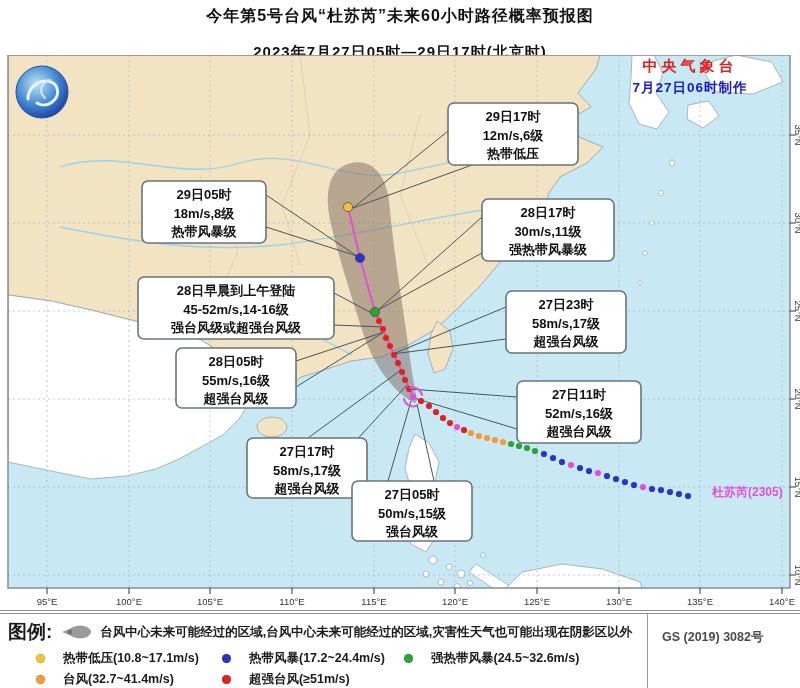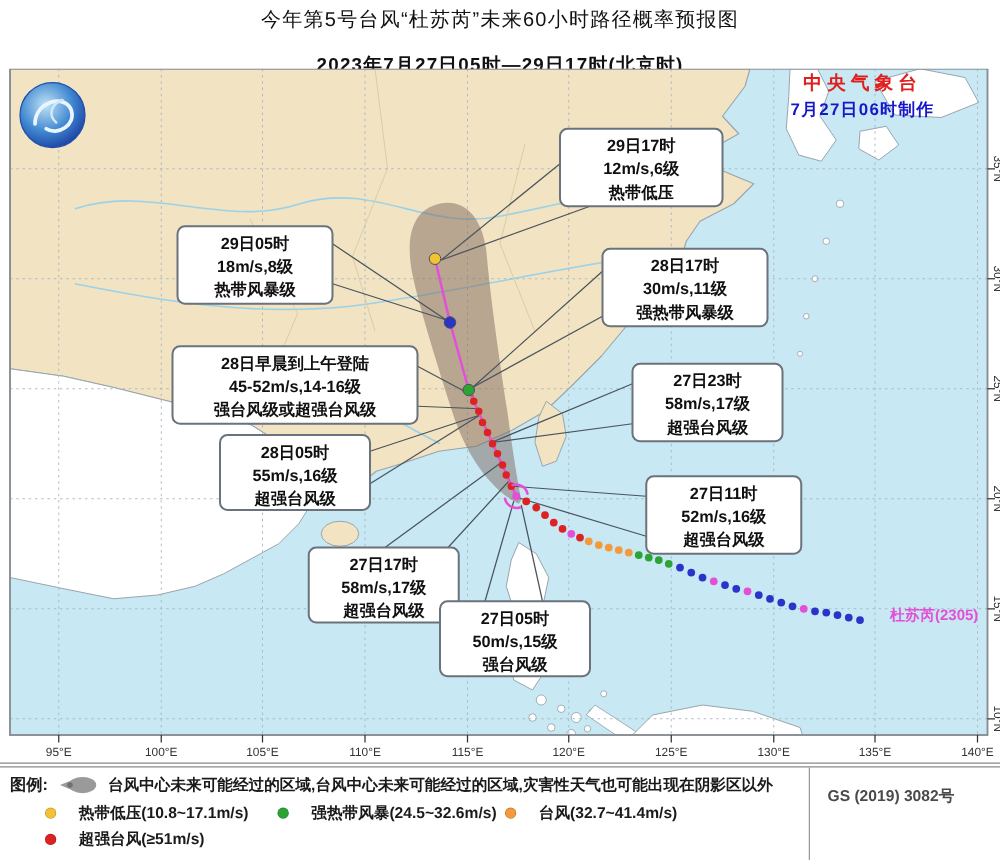--- a/index.html
+++ b/index.html
@@ -1,31 +1,31 @@
 <!DOCTYPE html>
 <html><head>
 <meta charset="utf-8">
 <style>
   html,body{margin:0;padding:0;background:#fff;}
   .stage{position:relative;width:800px;height:688px;background:#fff;overflow:hidden;
          font-family:"Liberation Sans","DejaVu Sans",sans-serif;}
   .titles{position:absolute;top:0;left:0;width:100%;text-align:center;}
-  .title{margin-top:6px;font-size:16px;font-weight:normal;color:#111;letter-spacing:1px;}
+  .title{margin-top:6px;font-size:16px;font-weight:bold;color:#111;letter-spacing:1px;}
   .subtitle{margin-top:16px;font-size:15px;font-weight:bold;color:#111;letter-spacing:1px;}
   #mapsvg{position:absolute;top:55px;left:0;}
   .agency{font-size:15px;font-weight:bold;fill:#e01f1f;letter-spacing:4px;}
   .made{font-size:13.5px;font-weight:bold;fill:#1717c9;letter-spacing:1px;}
   .lonlab,.latlab{font-size:9.5px;fill:#333;}
   .callout-text{font-size:13px;font-weight:bold;fill:#101010;}
   .storm-label{font-size:12px;font-weight:bold;}
   .legendbar{position:absolute;top:610px;left:0;width:800px;height:78px;
              border-top:4px double #8a8a8a;background:#fff;display:flex;}
   .legend-left{flex:1 1 auto;min-width:0;padding:5px 0 0 8px;}
   .legend-row1{display:flex;align-items:center;gap:7px;font-size:12.5px;font-weight:bold;color:#1a1a1a;}
-  .legend-caption{font-size:13px;font-weight:bold;color:#1a1a1a;white-space:nowrap;}
+  .legend-caption{font-size:19px;font-weight:bold;color:#1a1a1a;white-space:nowrap;}
   .legend-row1 .cone-text{white-space:nowrap;}
   .legend-grid{display:grid;grid-template-columns:186px 182px auto;margin:5px 0 0 28px;row-gap:4px;}
   .legend-item{display:flex;align-items:center;gap:18px;font-size:12.5px;font-weight:bold;color:#1a1a1a;white-space:nowrap;}
   .legend-item .dot{width:9px;height:9px;border-radius:50%;flex:0 0 auto;box-shadow:0 0 0 0.5px rgba(0,0,0,.25) inset;}
   .review-box{flex:0 0 138px;border-left:1px solid #9a9a9a;padding:12px 0 0 14px;
               font-size:12.5px;font-weight:bold;color:#4a4a4a;line-height:22px;}
 </style>
 </head>
 <body>
 
@@ -309,20 +309,24 @@
           <circle cx="11" cy="8" r="2.2" fill="#6f6f6f"></circle>
         </svg>
         <span class="cone-text">台风中心未来可能经过的区域,台风中心未来可能经过的区域,灾害性天气也可能出现在阴影区以外</span>
       </div>
       <div class="legend-grid" id="legend-items">
           <div class="legend-item">
             <span class="dot" style="background: rgb(242, 194, 54);"></span>
             <span>热带低压(10.8~17.1m/s)</span>
           </div>
           <div class="legend-item">
+            <span class="dot" style="background: rgb(43, 52, 200);"></span>
+            <span>热带风暴(17.2~24.4m/s)</span>
+          </div>
+          <div class="legend-item">
             <span class="dot" style="background: rgb(44, 163, 53);"></span>
             <span>强热带风暴(24.5~32.6m/s)</span>
           </div>
           <div class="legend-item">
             <span class="dot" style="background: rgb(244, 154, 61);"></span>
             <span>台风(32.7~41.4m/s)</span>
           </div>
           <div class="legend-item">
             <span class="dot" style="background: rgb(221, 34, 34);"></span>
             <span>超强台风(≥51m/s)</span>

